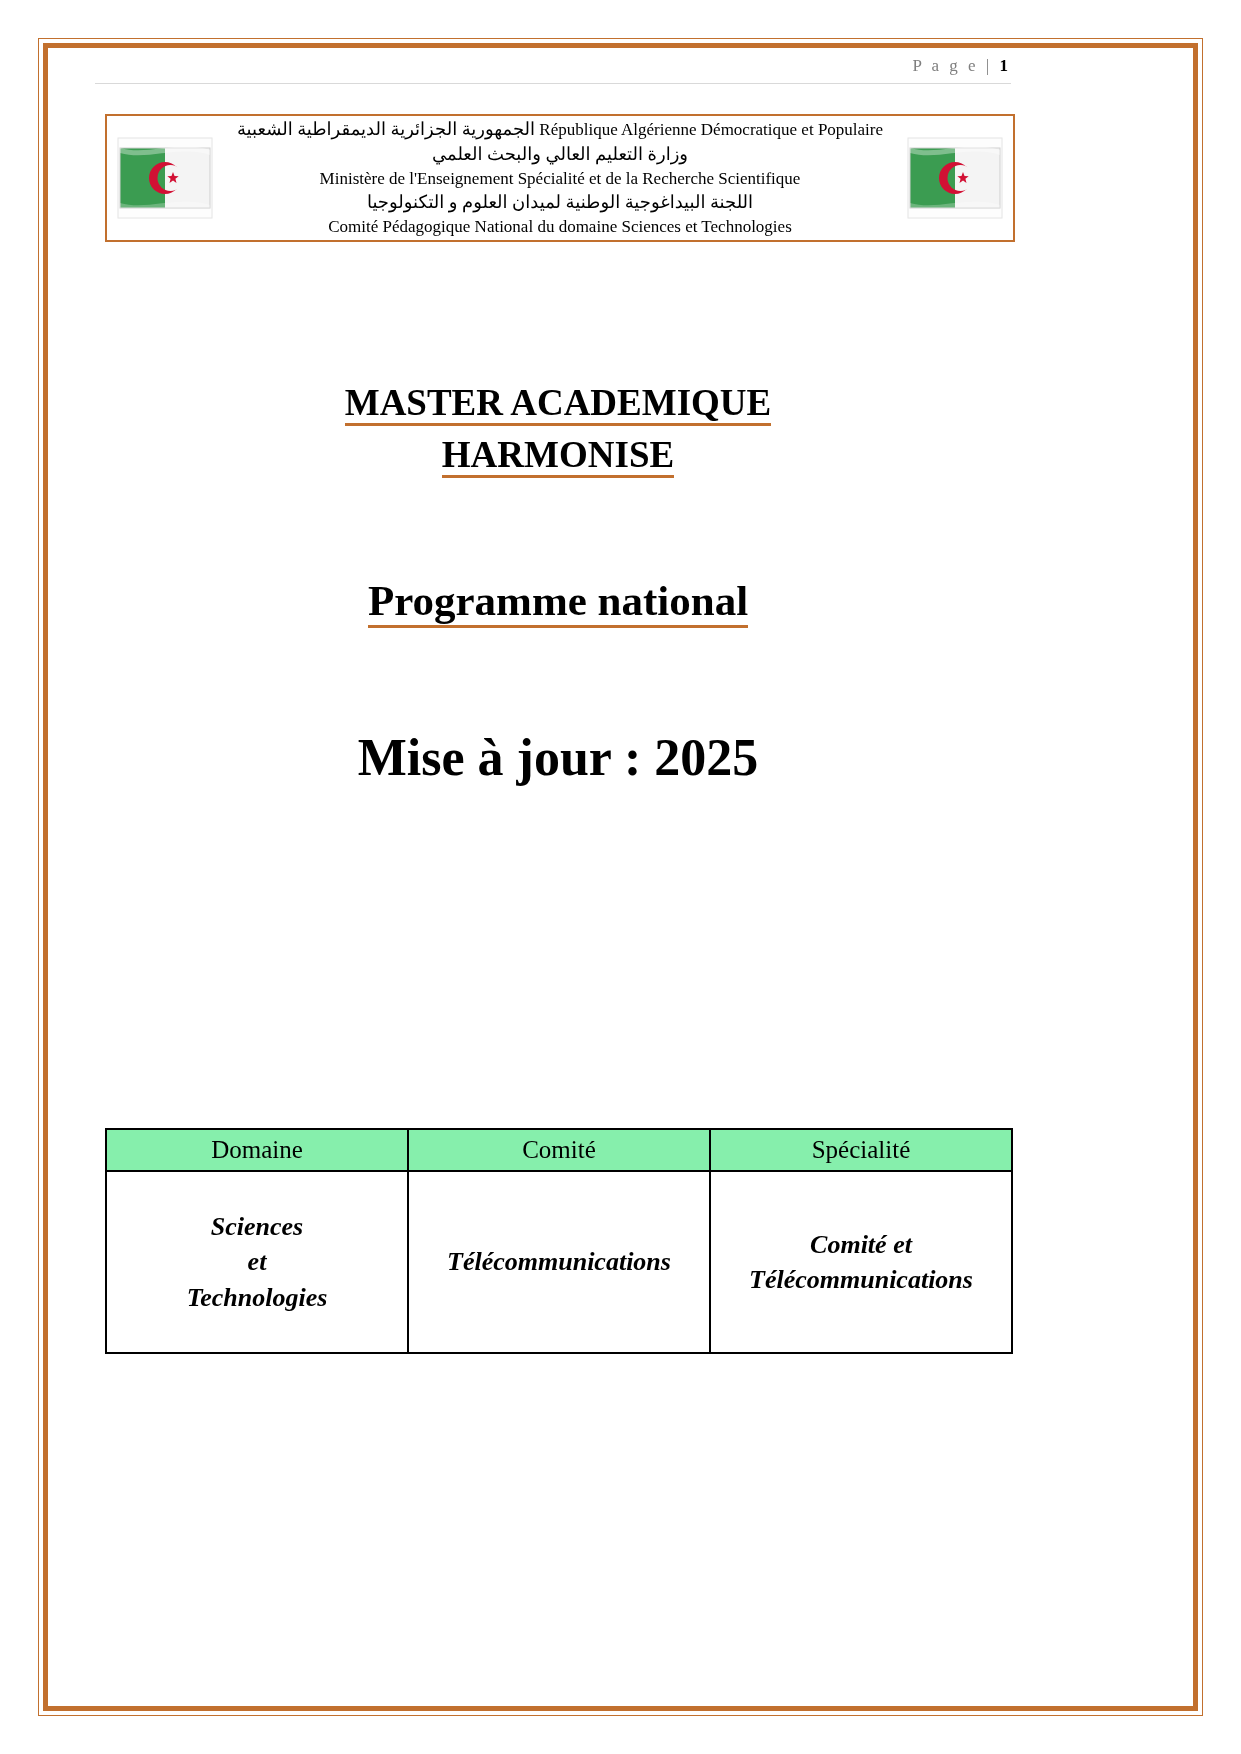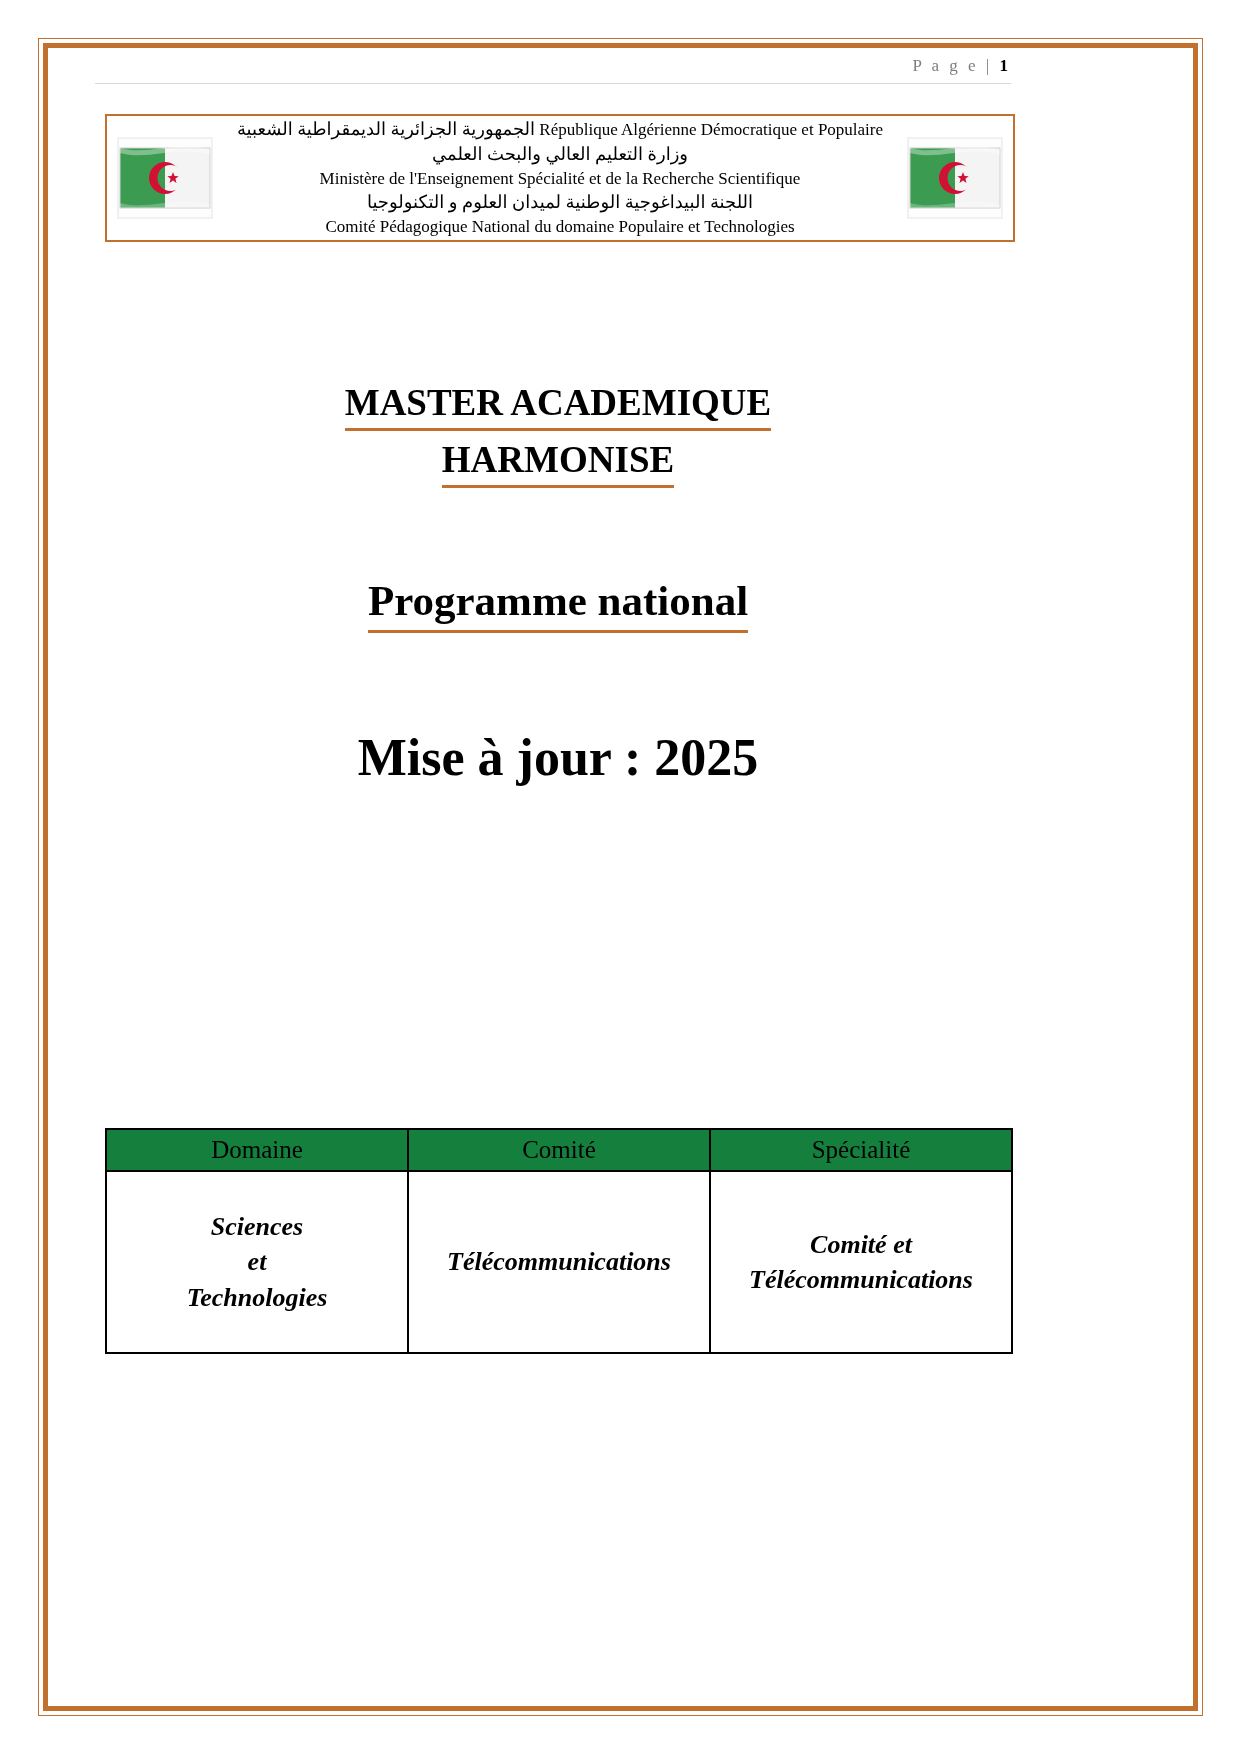--- a/index.html
+++ b/index.html
@@ -27,31 +27,31 @@
     padding:3px 10px;
   }
   .flag-wrap{flex:0 0 auto;width:96px;height:108px;}
   .header-text{flex:1;text-align:center;font-size:17px;line-height:1.38;padding:1px 4px;}
   .header-text .ar{font-size:18px;}
 
   
   .titles{position:absolute;left:105px;width:906px;text-align:center;font-weight:bold;}
   .t-main{top:384px;font-size:37px;line-height:1.05;}
   .t-main .line{margin-bottom:10px;}
-  .uline{display:inline-block;border-bottom:3px solid #c2702e;padding-bottom:5px;}
+  .uline{display:inline-block;border-bottom:3px solid #c2702e;}
   .t-sub{top:576px;font-size:43px;text-decoration:underline;}
   .t-maj{top:728px;font-size:52px;}
 
   
   table.spec{
     position:absolute;left:105px;top:1128px;width:908px;
     border-collapse:collapse;table-layout:fixed;
   }
   table.spec th{
-    background:#15803d;border:2px solid #000;
+    background:#86efac;border:2px solid #000;
     font-weight:normal;font-size:25px;height:36px;padding:2px;
   }
   table.spec td{
     border:2px solid #000;height:172px;
     text-align:center;vertical-align:middle;
     font-size:26px;font-weight:bold;font-style:italic;
     white-space:pre-line;line-height:1.35;padding:4px;
   }
 </style>
 </head>
@@ -85,21 +85,21 @@
   </span>
 
   <div class="header-text">
     <div>
       <span class="ar" dir="rtl">الجمهورية الجزائرية الديمقراطية الشعبية</span>
       <span>République Algérienne Démocratique et Populaire</span>
     </div>
     <div class="ar" dir="rtl">وزارة التعليم العالي والبحث العلمي</div>
     <div>Ministère de l'Enseignement Spécialité et de la Recherche Scientifique</div>
     <div class="ar" dir="rtl">اللجنة البيداغوجية الوطنية لميدان العلوم و التكنولوجيا</div>
-    <div>Comité Pédagogique National du domaine Populaire et Technologies</div>
+    <div>Comité Pédagogique National du domaine Sciences et Technologies</div>
   </div>
 
   <span class="flag-wrap">
     <svg viewBox="0 0 96 108" width="96" height="108">
       <rect x="1" y="14" width="94" height="80" fill="#fdfdfd" stroke="#e4e4e4" stroke-width="1"></rect>
       <rect x="3" y="24" width="45" height="60" fill="#3b9c51"></rect>
       <rect x="48" y="24" width="45" height="60" fill="#f4f4f4"></rect>
       <rect x="3" y="24" width="90" height="60" fill="none" stroke="#cfcfcf" stroke-width="1"></rect>
       <mask id="crescentMaskR">
         <rect width="96" height="108" fill="white"></rect>

